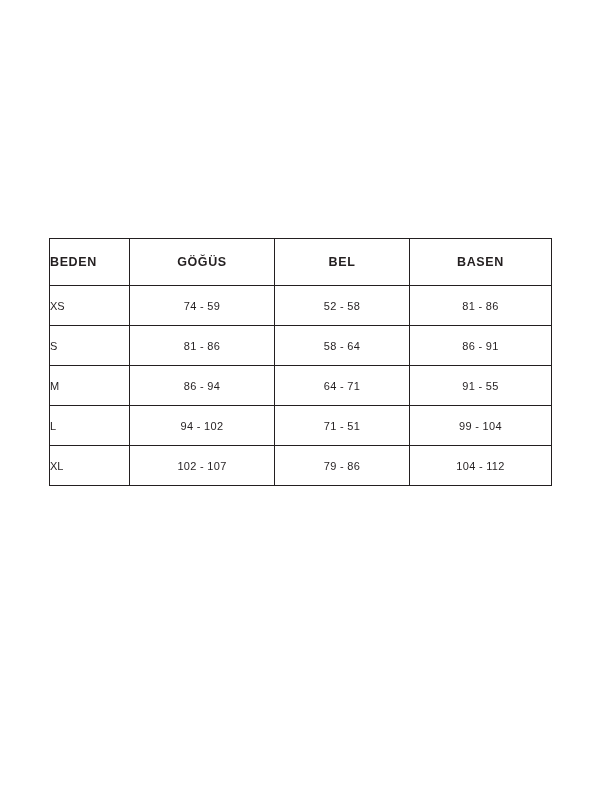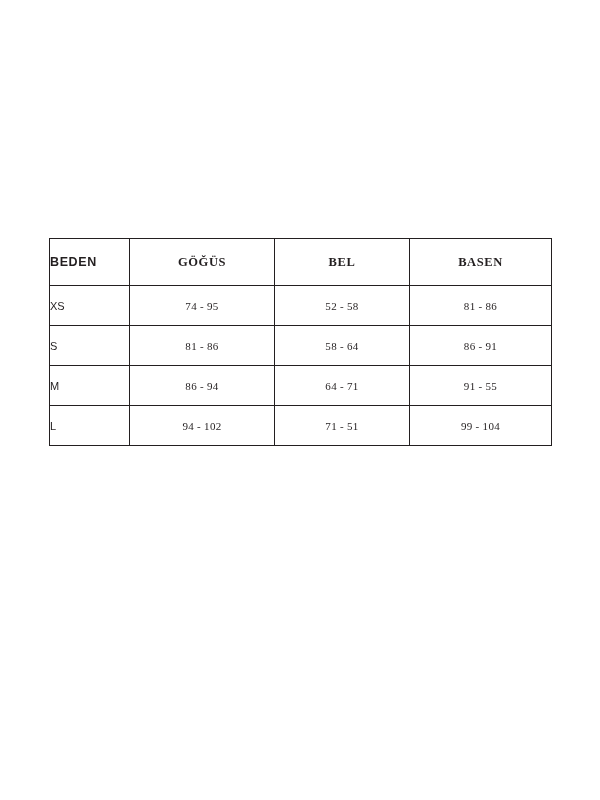--- a/index.html
+++ b/index.html
@@ -51,21 +51,20 @@
   col.c1 { width: 145px; }
   col.c2 { width: 135px; }
   col.c3 { width: 142px; }
 
   th.head-size, td.cell-size {
     text-align: left;
     padding-left: 14px;
   }
   th.head-meas, td.cell-meas {
     text-align: center;
-    font-family: Liberation Serif, serif;
   }
   td.cell-size {
     font-size: 13px;
   }
   td.cell-meas {
     font-size: 13px;
     letter-spacing: 0.3px;
   }
 </style>
 </head>
@@ -84,21 +83,21 @@
         <tr>
           <th class="head-size">BEDEN</th>
           <th class="head-meas">GÖĞÜS</th>
           <th class="head-meas">BEL</th>
           <th class="head-meas">BASEN</th>
         </tr>
       </thead>
       <tbody>
         <tr>
           <td class="cell-size">XS</td>
-          <td class="cell-meas">74 - 95</td>
+          <td class="cell-meas">74 - 59</td>
           <td class="cell-meas">52 - 58</td>
           <td class="cell-meas">81 - 86</td>
         </tr>
         <tr>
           <td class="cell-size">S</td>
           <td class="cell-meas">81 - 86</td>
           <td class="cell-meas">58 - 64</td>
           <td class="cell-meas">86 - 91</td>
         </tr>
         <tr>
@@ -106,16 +105,22 @@
           <td class="cell-meas">86 - 94</td>
           <td class="cell-meas">64 - 71</td>
           <td class="cell-meas">91 - 55</td>
         </tr>
         <tr>
           <td class="cell-size">L</td>
           <td class="cell-meas">94 - 102</td>
           <td class="cell-meas">71 - 51</td>
           <td class="cell-meas">99 - 104</td>
         </tr>
+        <tr>
+          <td class="cell-size">XL</td>
+          <td class="cell-meas">102 - 107</td>
+          <td class="cell-meas">79 - 86</td>
+          <td class="cell-meas">104 - 112</td>
+        </tr>
       </tbody>
     </table>
   </div>
 </div>
 
 </body></html>

